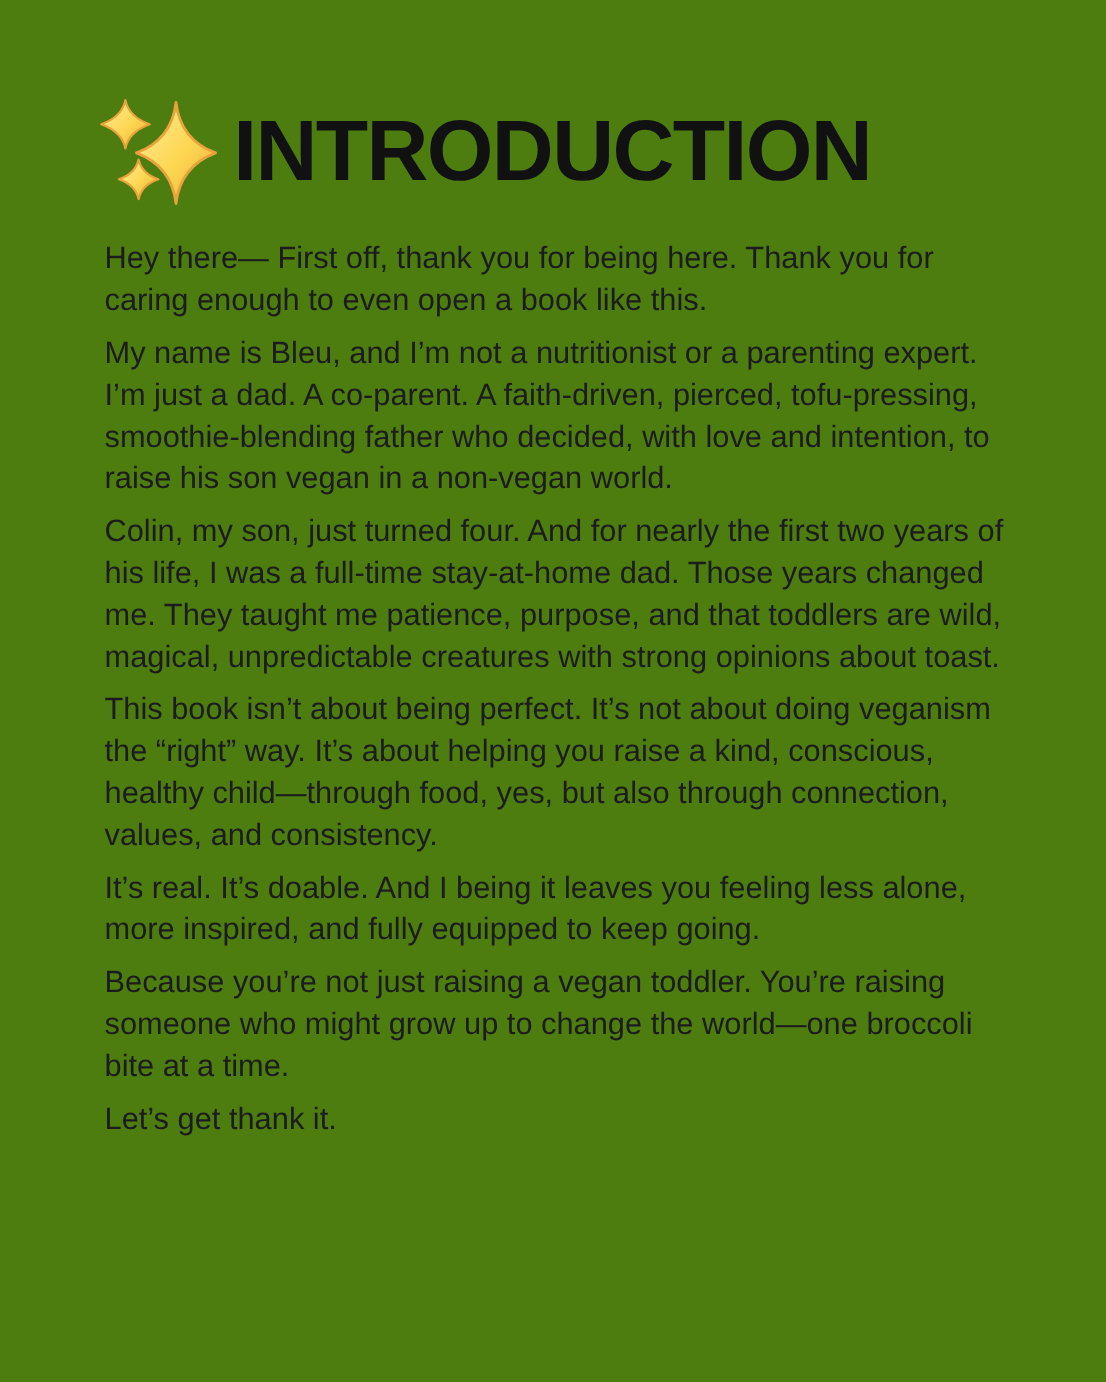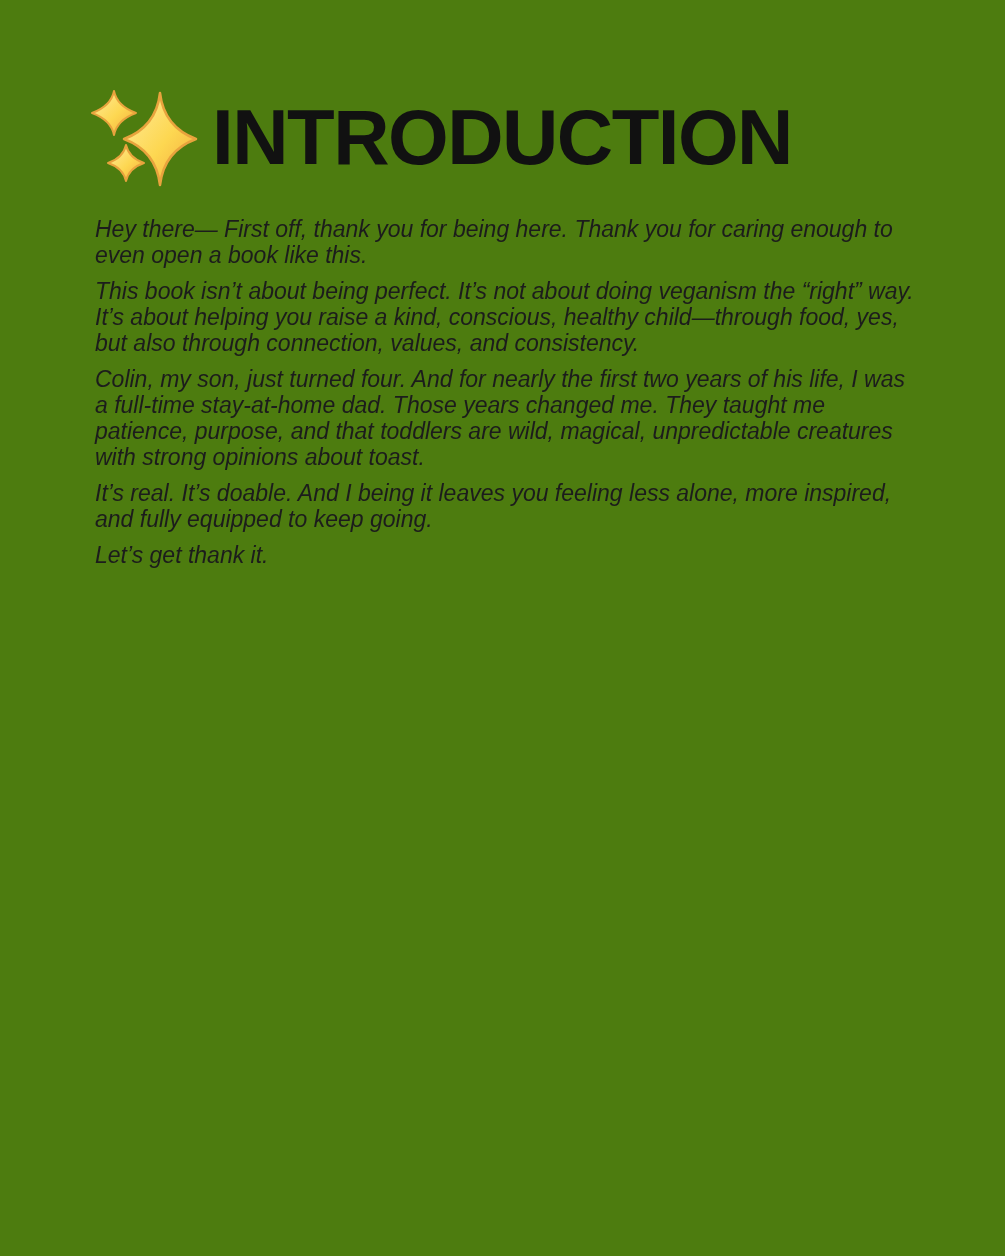--- a/index.html
+++ b/index.html
@@ -40,25 +40,24 @@
     font-weight: 700;
     letter-spacing: -0.5px;
     color: #111111;
     line-height: 1;
   }
   .content {
     margin: 28px 92px 0 95px;
     width: 820px;
   }
   .content p {
-    font-size: 23px;
-    line-height: 26px;
+    font-size: 28px;
+    line-height: 38px;
     color: #1c1c1c;
     margin: 0 0 10px 0;
-    font-style: italic;
   }
 </style>
 </head>
 <body>
 
 <div class="page">
 
   <div class="title-row">
     <svg class="sparkles" viewBox="0 0 110 100" aria-hidden="true">
       <defs>
@@ -71,19 +70,21 @@
       <path d="M72 6 Q76 40 108 52 Q76 64 72 98 Q68 64 36 52 Q68 40 72 6 Z" fill="url(#gold)" stroke="#E8A33D" stroke-width="2.5" stroke-linejoin="round"></path>
       <path d="M26 4 Q29 19 48 26 Q29 33 26 48 Q23 33 4 26 Q23 19 26 4 Z" fill="url(#gold)" stroke="#E8A33D" stroke-width="2" stroke-linejoin="round"></path>
       <path d="M38 58 Q41 71 56 76 Q41 81 38 94 Q35 81 20 76 Q35 71 38 58 Z" fill="url(#gold)" stroke="#E8A33D" stroke-width="2" stroke-linejoin="round"></path>
     </svg>
     <h1 class="chapter-title">INTRODUCTION</h1>
   </div>
 
 
   <div class="content">
     <p>Hey there— First off, thank you for being here. Thank you for caring enough to even open a book like this.</p>
+    <p>My name is Bleu, and I’m not a nutritionist or a parenting expert. I’m just a dad. A co-parent. A faith-driven, pierced, tofu-pressing, smoothie-blending father who decided, with love and intention, to raise his son vegan in a non-vegan world.</p>
+    <p>Colin, my son, just turned four. And for nearly the first two years of his life, I was a full-time stay-at-home dad. Those years changed me. They taught me patience, purpose, and that toddlers are wild, magical, unpredictable creatures with strong opinions about toast.</p>
     <p>This book isn’t about being perfect. It’s not about doing veganism the “right” way. It’s about helping you raise a kind, conscious, healthy child—through food, yes, but also through connection, values, and consistency.</p>
-    <p>Colin, my son, just turned four. And for nearly the first two years of his life, I was a full-time stay-at-home dad. Those years changed me. They taught me patience, purpose, and that toddlers are wild, magical, unpredictable creatures with strong opinions about toast.</p>
     <p>It’s real. It’s doable. And I being it leaves you feeling less alone, more inspired, and fully equipped to keep going.</p>
+    <p>Because you’re not just raising a vegan toddler. You’re raising someone who might grow up to change the world—one broccoli bite at a time.</p>
     <p>Let’s get thank it.</p>
   </div>
 
 </div>
 
 </body></html>

